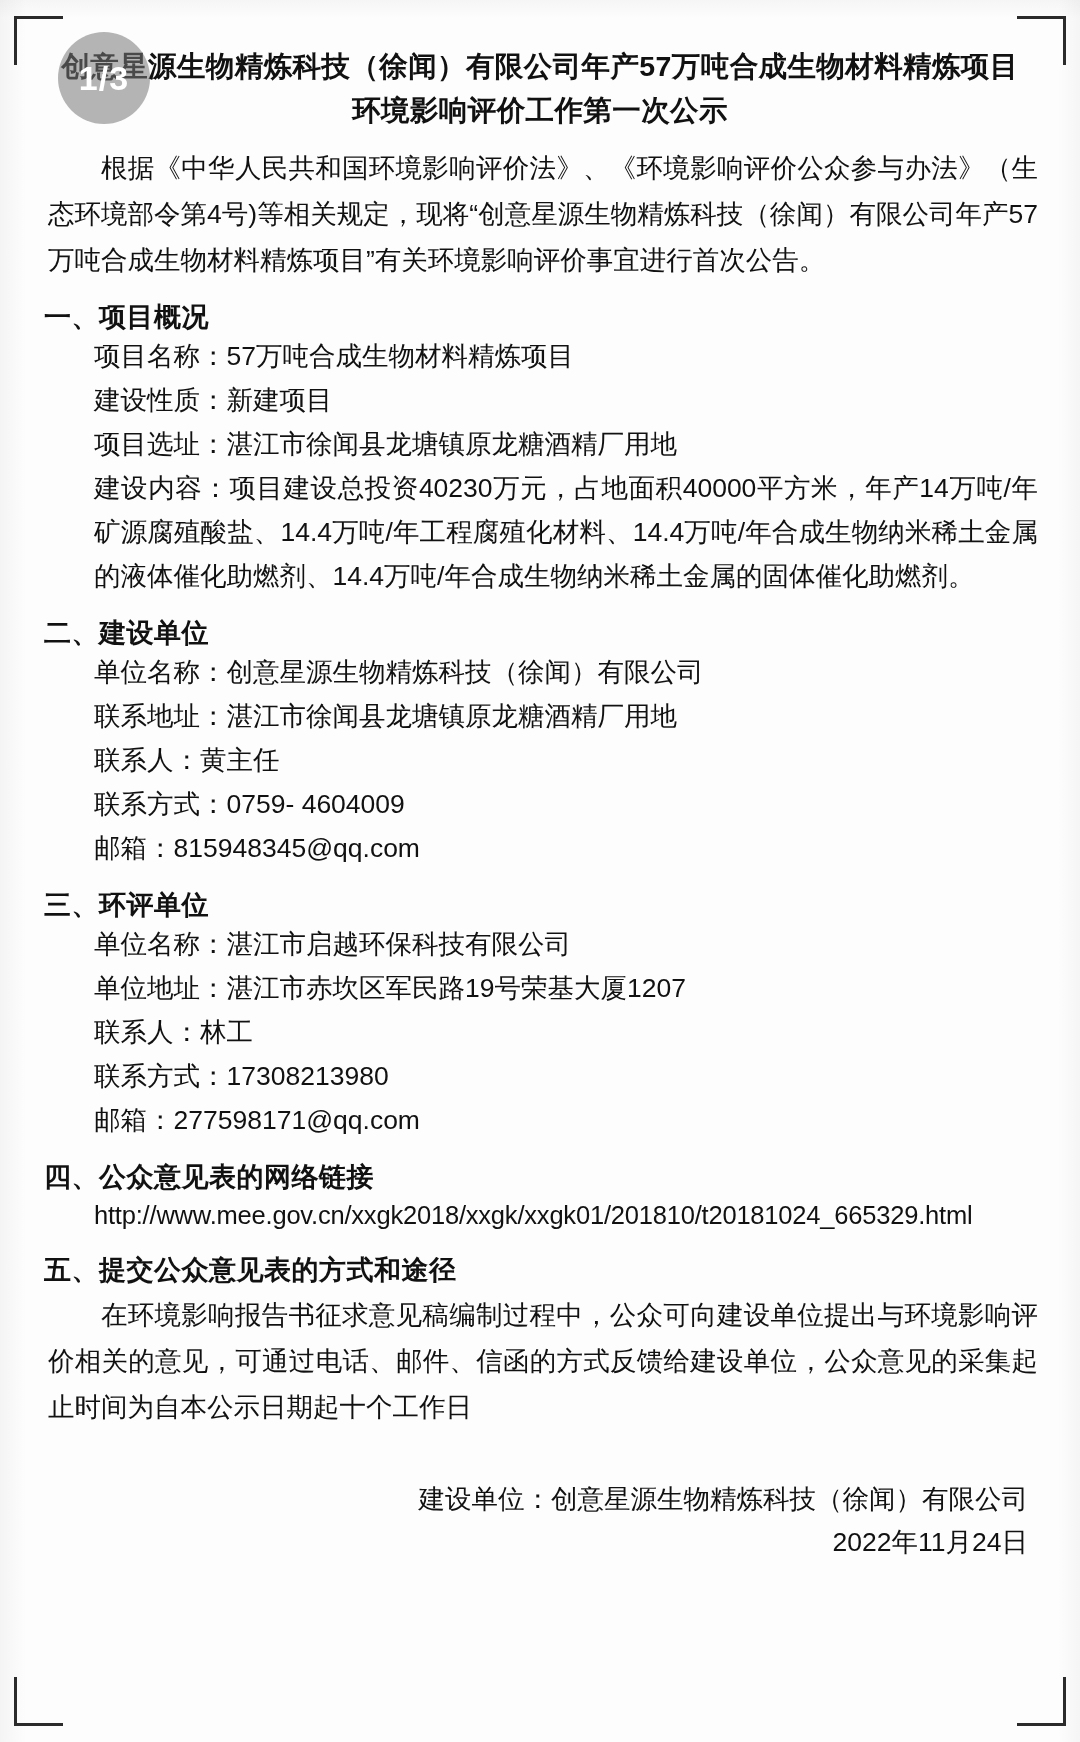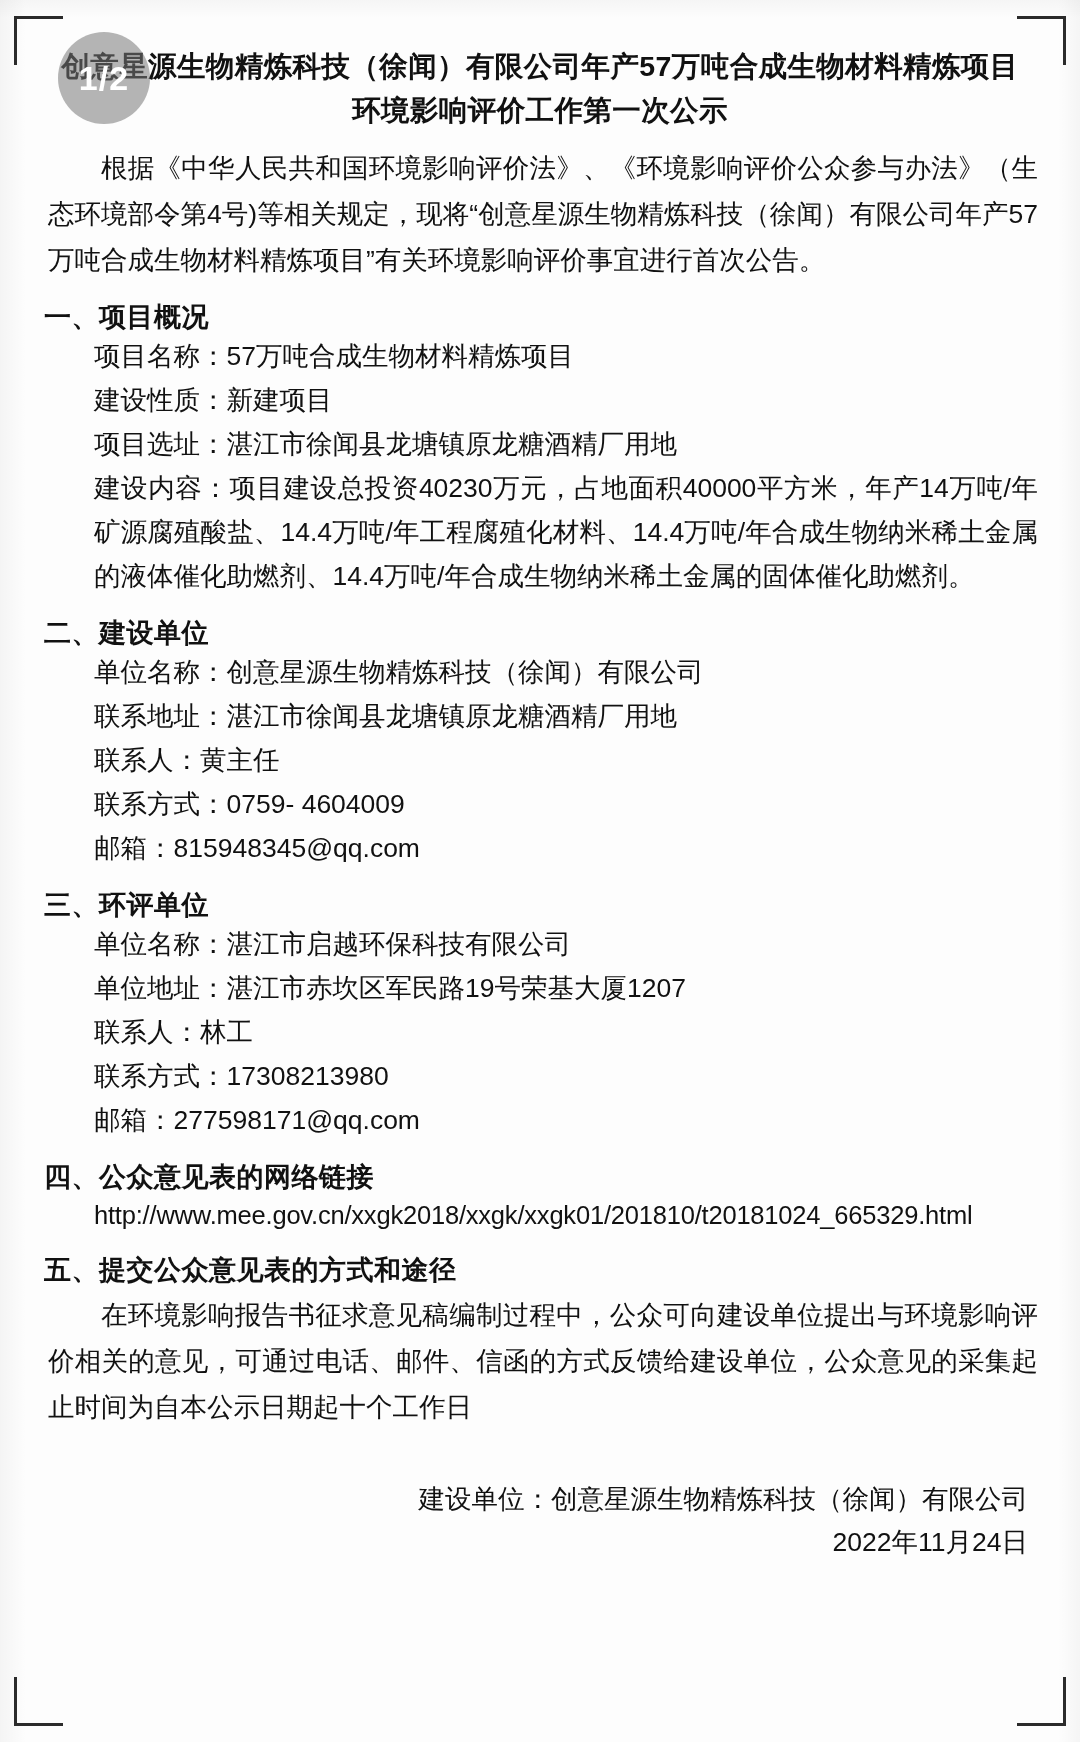--- a/index.html
+++ b/index.html
@@ -151,21 +151,21 @@
 </head>
 <body>
 
 <div class="page">
 
   <div class="crop tl"></div>
   <div class="crop tr"></div>
   <div class="crop bl"></div>
   <div class="crop br"></div>
 
-  <div class="page-badge">1/2</div>
+  <div class="page-badge">1/3</div>
 
   <div class="content">
 
     <div class="title">
       <span>创意星源生物精炼科技（徐闻）有限公司年产57万吨合成生物材料精炼项目</span>
       <span class="line2">环境影响评价工作第一次公示</span>
     </div>
 
     <div class="para">根据《中华人民共和国环境影响评价法》、《环境影响评价公众参与办法》（生态环境部令第4号)等相关规定，现将“创意星源生物精炼科技（徐闻）有限公司年产57万吨合成生物材料精炼项目”有关环境影响评价事宜进行首次公告。</div>
 

